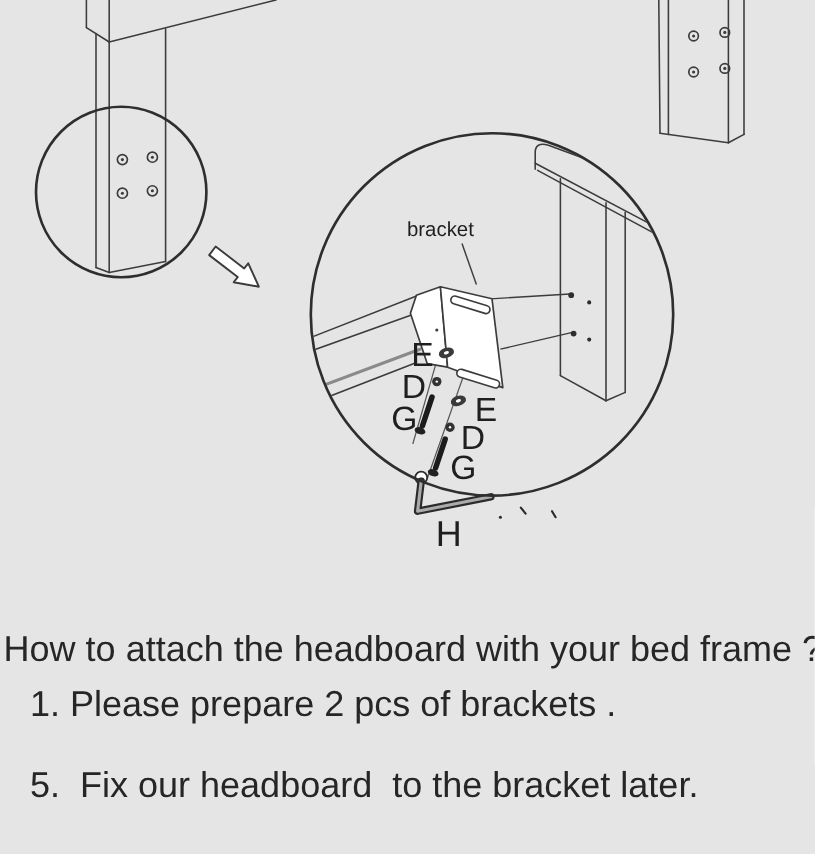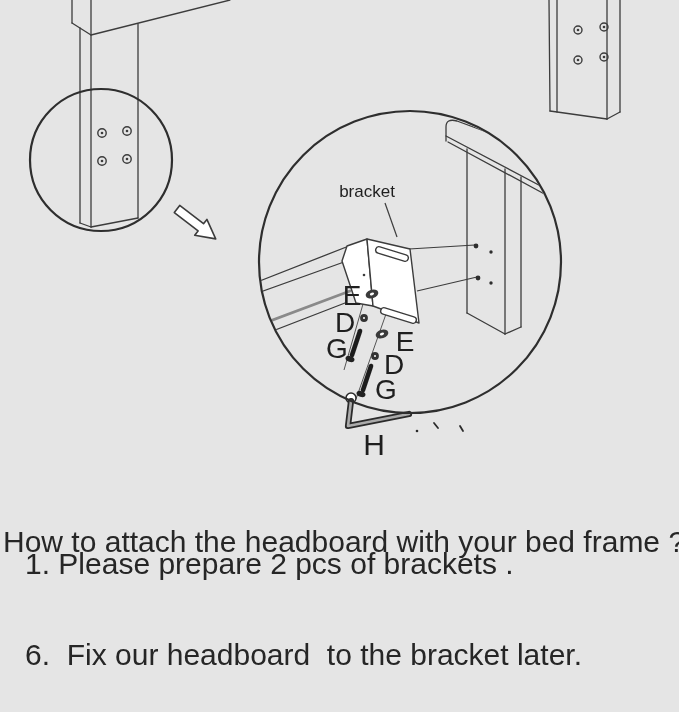--- a/index.html
+++ b/index.html
@@ -1,21 +1,21 @@
 <!DOCTYPE html>
 <html><head>
 <meta charset="utf-8">
 <style>
   html,body{margin:0;padding:0;background:#ffffff;}
   .page{position:relative;width:679px;height:712px;background:#e5e5e5;overflow:hidden;
         font-family:"Liberation Sans", sans-serif;}
   .art{position:absolute;left:0;top:0;}
   .txt{position:absolute;white-space:pre;color:#262626;font-size:30px;line-height:23px;}
   .heading{left:3px;top:530px;}
-  .step1{left:25px;top:552px;text-align:center;}
+  .step1{left:25px;top:576px;text-align:center;}
   .step2{left:25px;top:613px;}
   .step3{left:25px;top:643px;}
   .conclusion{left:2px;top:681px;}
   .plabel{font-size:28px;fill:#1f1f1f;}
   .hlabel{font-size:30px;fill:#1f1f1f;}
   .clabel{font-size:17px;fill:#1f1f1f;}
   text{font-family:"Liberation Sans", sans-serif;}
 </style>
 </head>
 <body>
@@ -161,14 +161,14 @@
     <text class="plabel" x="345" y="332" text-anchor="middle">D</text>
     <text class="plabel" x="337" y="358" text-anchor="middle">G</text>
     <text class="plabel" x="405" y="351" text-anchor="middle">E</text>
     <text class="plabel" x="394" y="374" text-anchor="middle">D</text>
     <text class="plabel" x="386" y="399" text-anchor="middle">G</text>
     <text class="hlabel" x="374" y="455" text-anchor="middle">H</text>
   </svg>
 
   <div class="txt heading">How to attach the headboard with your bed frame ?</div>
   <div class="txt step1">1. Please prepare 2 pcs of brackets .</div>
-  <div class="txt step3">6.  Fix our headboard  to the bracket later.</div>
+  <div class="txt step3">5.  Fix our headboard  to the bracket later.</div>
 </div>
 
 </body></html>

